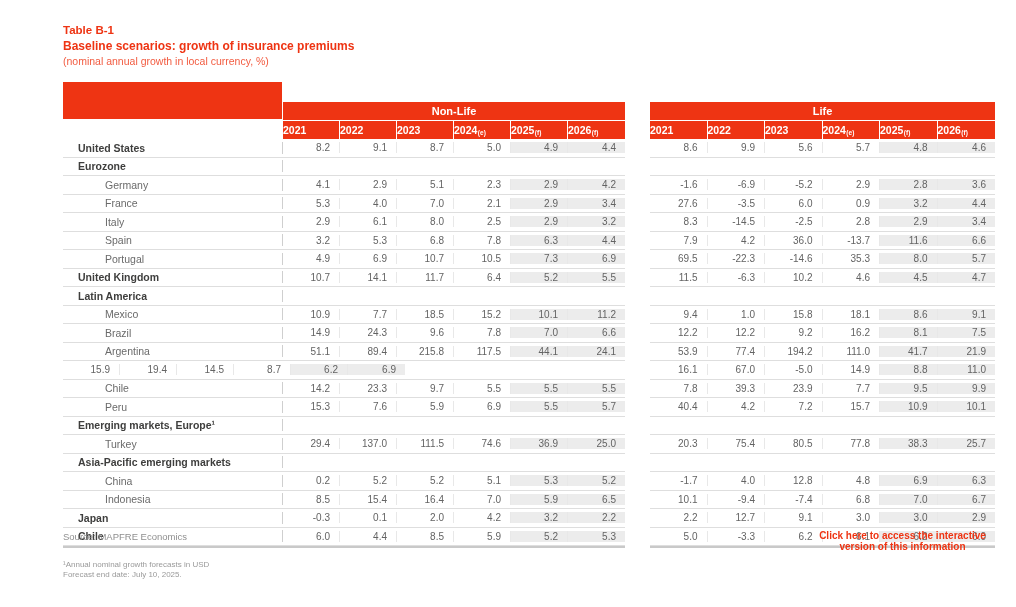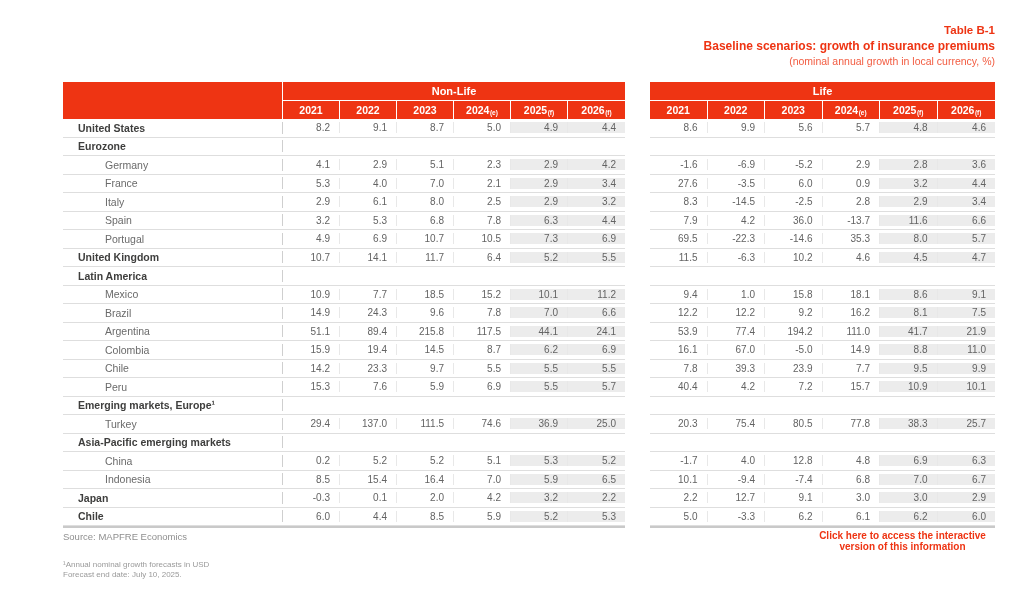--- a/index.html
+++ b/index.html
@@ -2,37 +2,37 @@
 <html><head>
 <meta charset="utf-8">
 <style>
   html,body{margin:0;padding:0;background:#ffffff;}
   .page{position:relative;width:1016px;height:607px;background:#fff;overflow:hidden;
         font-family:"Liberation Sans",sans-serif;
         --red:#EE3413;--red-light:#F25B40;--fc-bg:#ECECEC;
         --row-line:#DEDEDE;--col-line:#E8E8E8;--label-line:#CFCFCF;--bottom-line:#C9C9C9;
         --lbl-dark:#3E3E3D;--lbl-gray:#6A6A6A;--num:#636363;}
 
-  .titles{position:absolute;top:22px;left:63px;width:932px;text-align:right;}
+  .titles{position:absolute;top:22px;left:63px;width:932px;text-align:left;}
   .t1{color:var(--red);font-weight:bold;font-size:11.5px;line-height:16px;}
   .t2{color:var(--red);font-weight:bold;font-size:12px;line-height:16px;}
   .t3{color:var(--red-light);font-size:10.5px;line-height:14px;}
 
   .tbl{position:absolute;top:82px;border-bottom:2px solid var(--bottom-line);}
   .tbl-left{left:63px;width:562px;}
   .tbl-right{left:650px;width:345px;}
 
   .hdr{display:flex;}
   .hdr-label{width:219px;height:37px;background:var(--red);margin-right:1px;}
   .hdr-right{flex:1;display:flex;flex-direction:column;}
   .hdr-span{height:18px;margin-bottom:1px;background:var(--red);color:#fff;font-weight:bold;
-            font-size:11px;display:flex;align-items:center;justify-content:center;}
+            font-size:11px;display:flex;align-items:center;justify-content:center;margin-top:20px;}
   .hdr-years{display:flex;height:18px;}
   .ycell{background:var(--red);color:#fff;font-weight:bold;font-size:10.5px;
-         display:flex;align-items:center;justify-content:center;box-sizing:border-box;
+         display:flex;align-items:center;box-sizing:border-box;
          border-right:1px solid #fff;}
   .ycell:last-child{border-right:none;}
   .suf{font-size:6.5px;font-weight:bold;position:relative;top:2.5px;margin-left:0.5px;}
 
   .row{display:flex;height:18.5px;box-sizing:border-box;border-bottom:1px solid var(--row-line);align-items:center;}
   .rlabel{width:220px;box-sizing:border-box;border-right:1px solid var(--label-line);
           display:flex;align-items:center;font-size:10.5px;}
   .rlabel.bold{padding-left:15px;font-weight:bold;color:var(--lbl-dark);}
   .rlabel.indent{padding-left:42px;color:var(--lbl-gray);}
   .vcell{box-sizing:border-box;display:flex;align-items:center;justify-content:flex-end;
@@ -179,21 +179,20 @@
       <div class="row">
         <div class="rlabel indent">Argentina</div>
         <div class="vcell w57">51.1</div>
         <div class="vcell w57">89.4</div>
         <div class="vcell w57">215.8</div>
         <div class="vcell w57">117.5</div>
         <div class="vcell w57 fc">44.1</div>
         <div class="vcell w57 fc">24.1</div>
       </div>
       <div class="row">
-        <div class="rlabel indent">Colombia</div>
         <div class="vcell w57">15.9</div>
         <div class="vcell w57">19.4</div>
         <div class="vcell w57">14.5</div>
         <div class="vcell w57">8.7</div>
         <div class="vcell w57 fc">6.2</div>
         <div class="vcell w57 fc">6.9</div>
       </div>
       <div class="row">
         <div class="rlabel indent">Chile</div>
         <div class="vcell w57">14.2</div>

